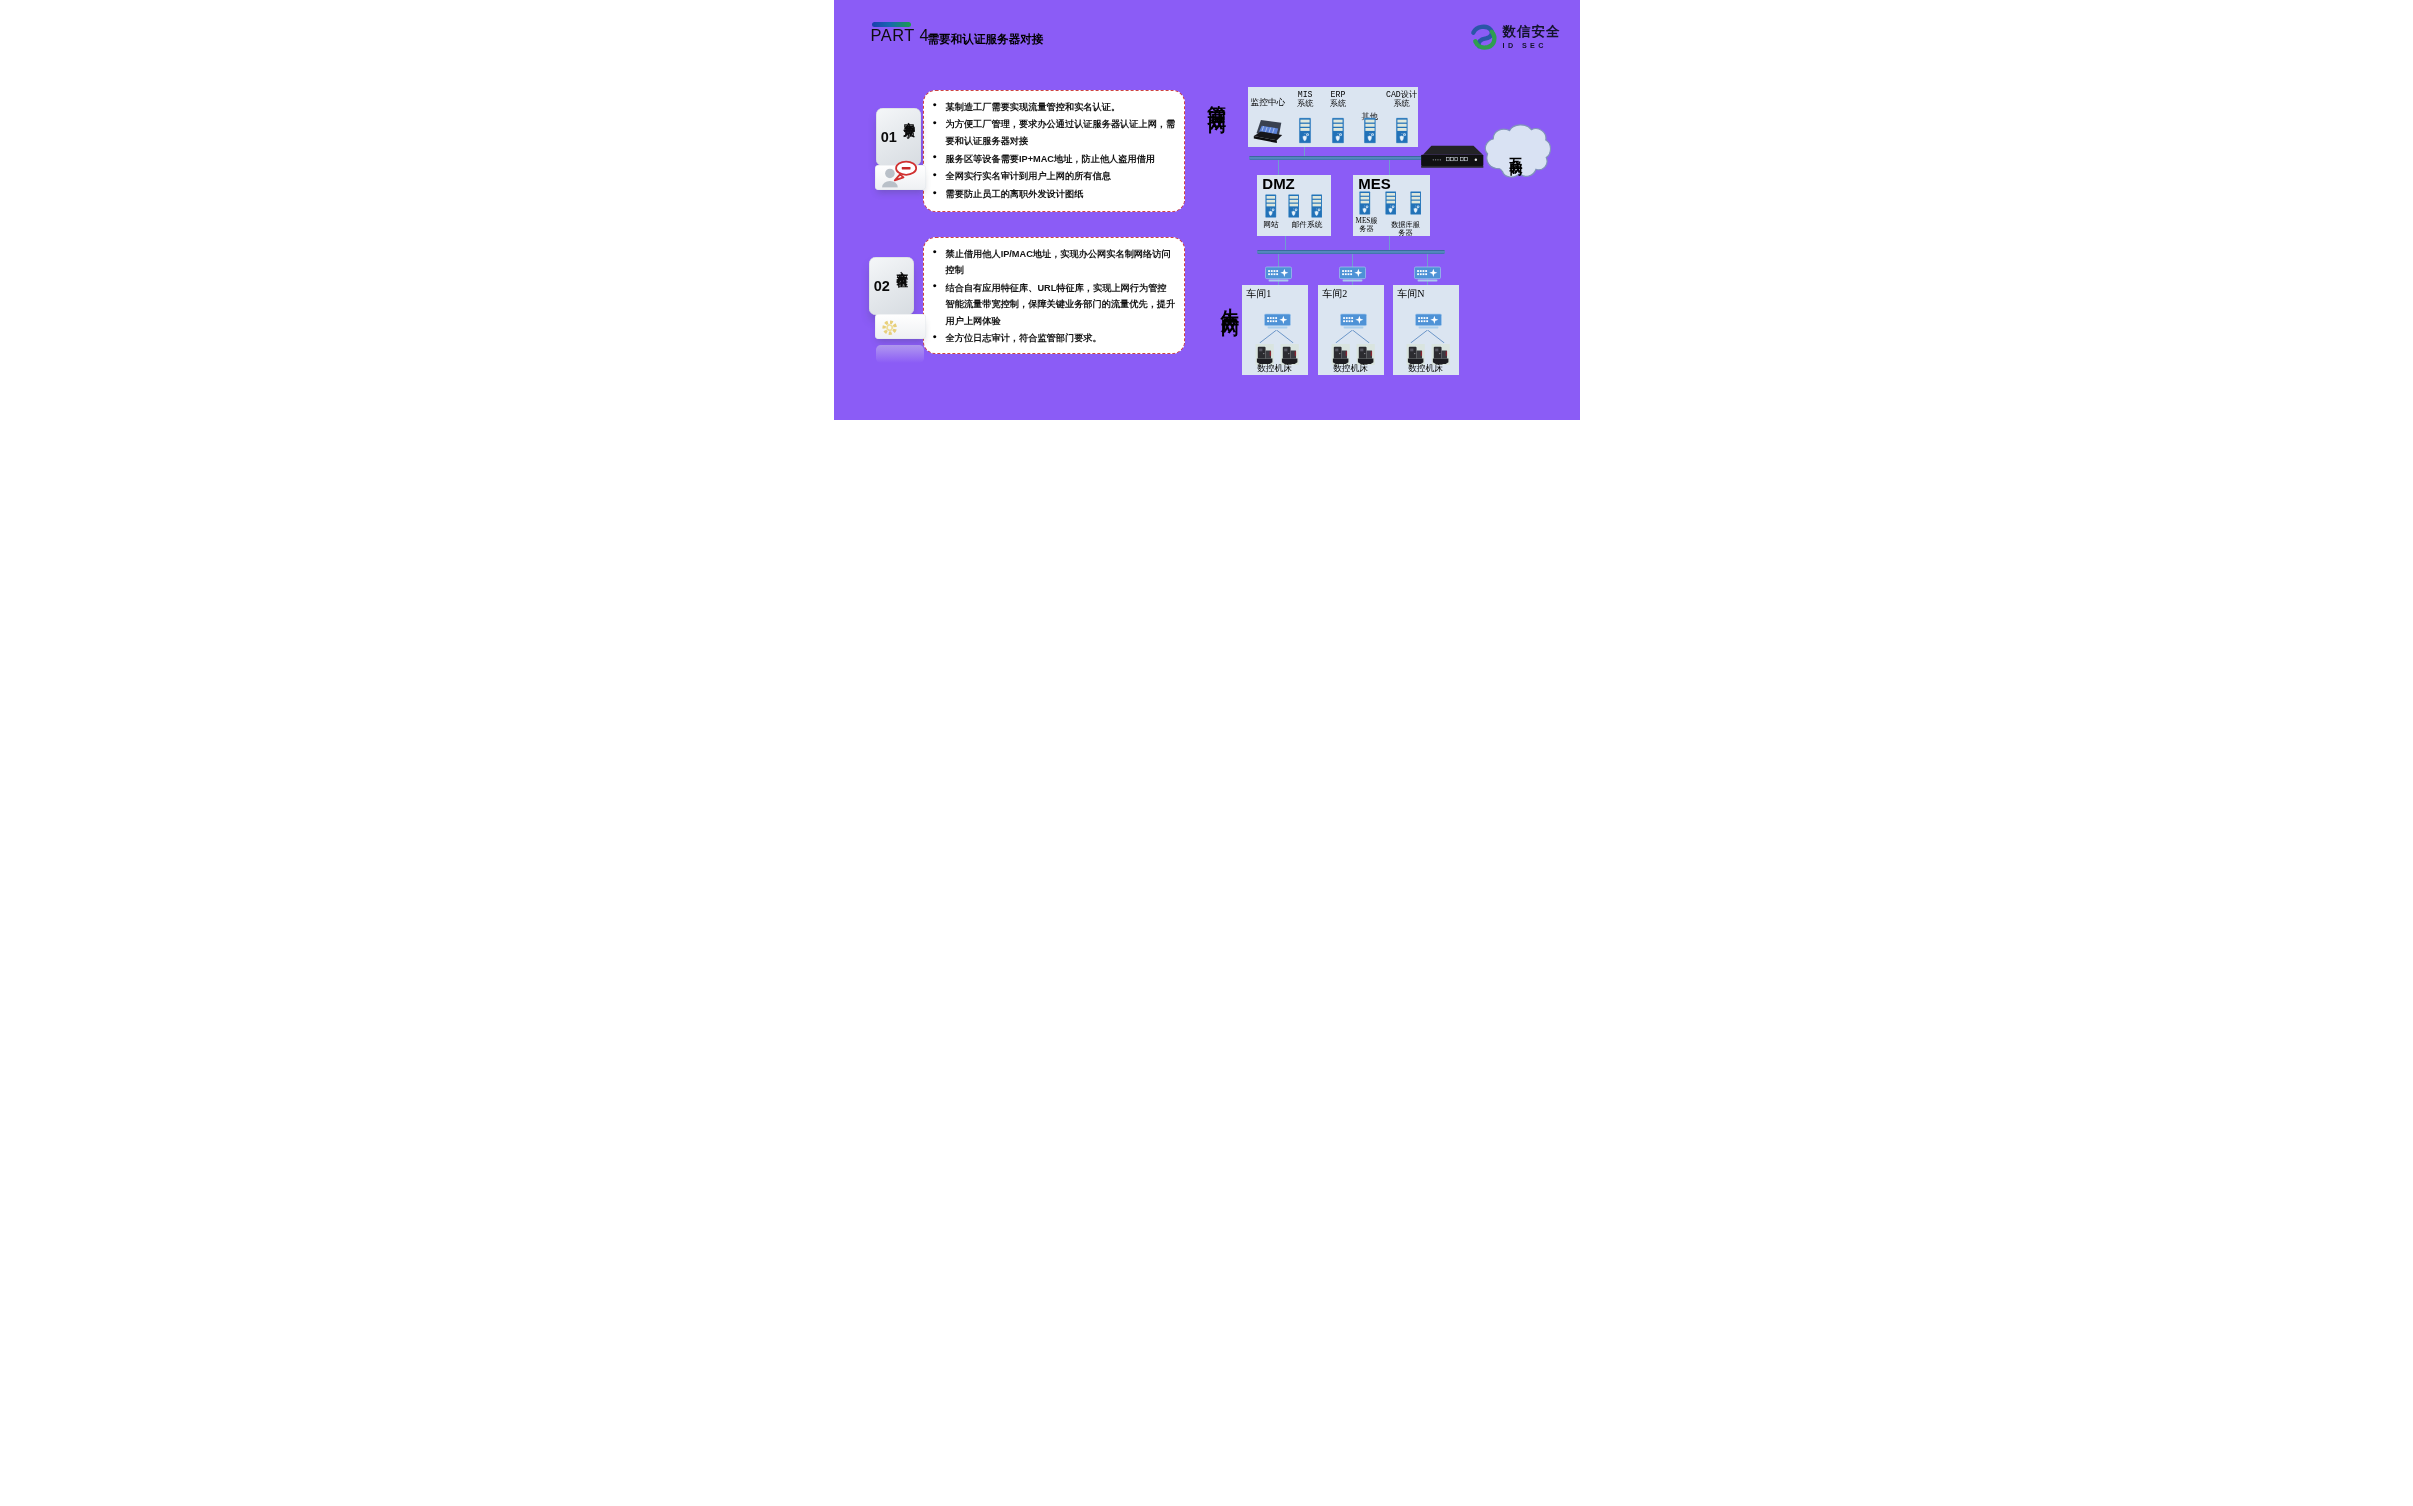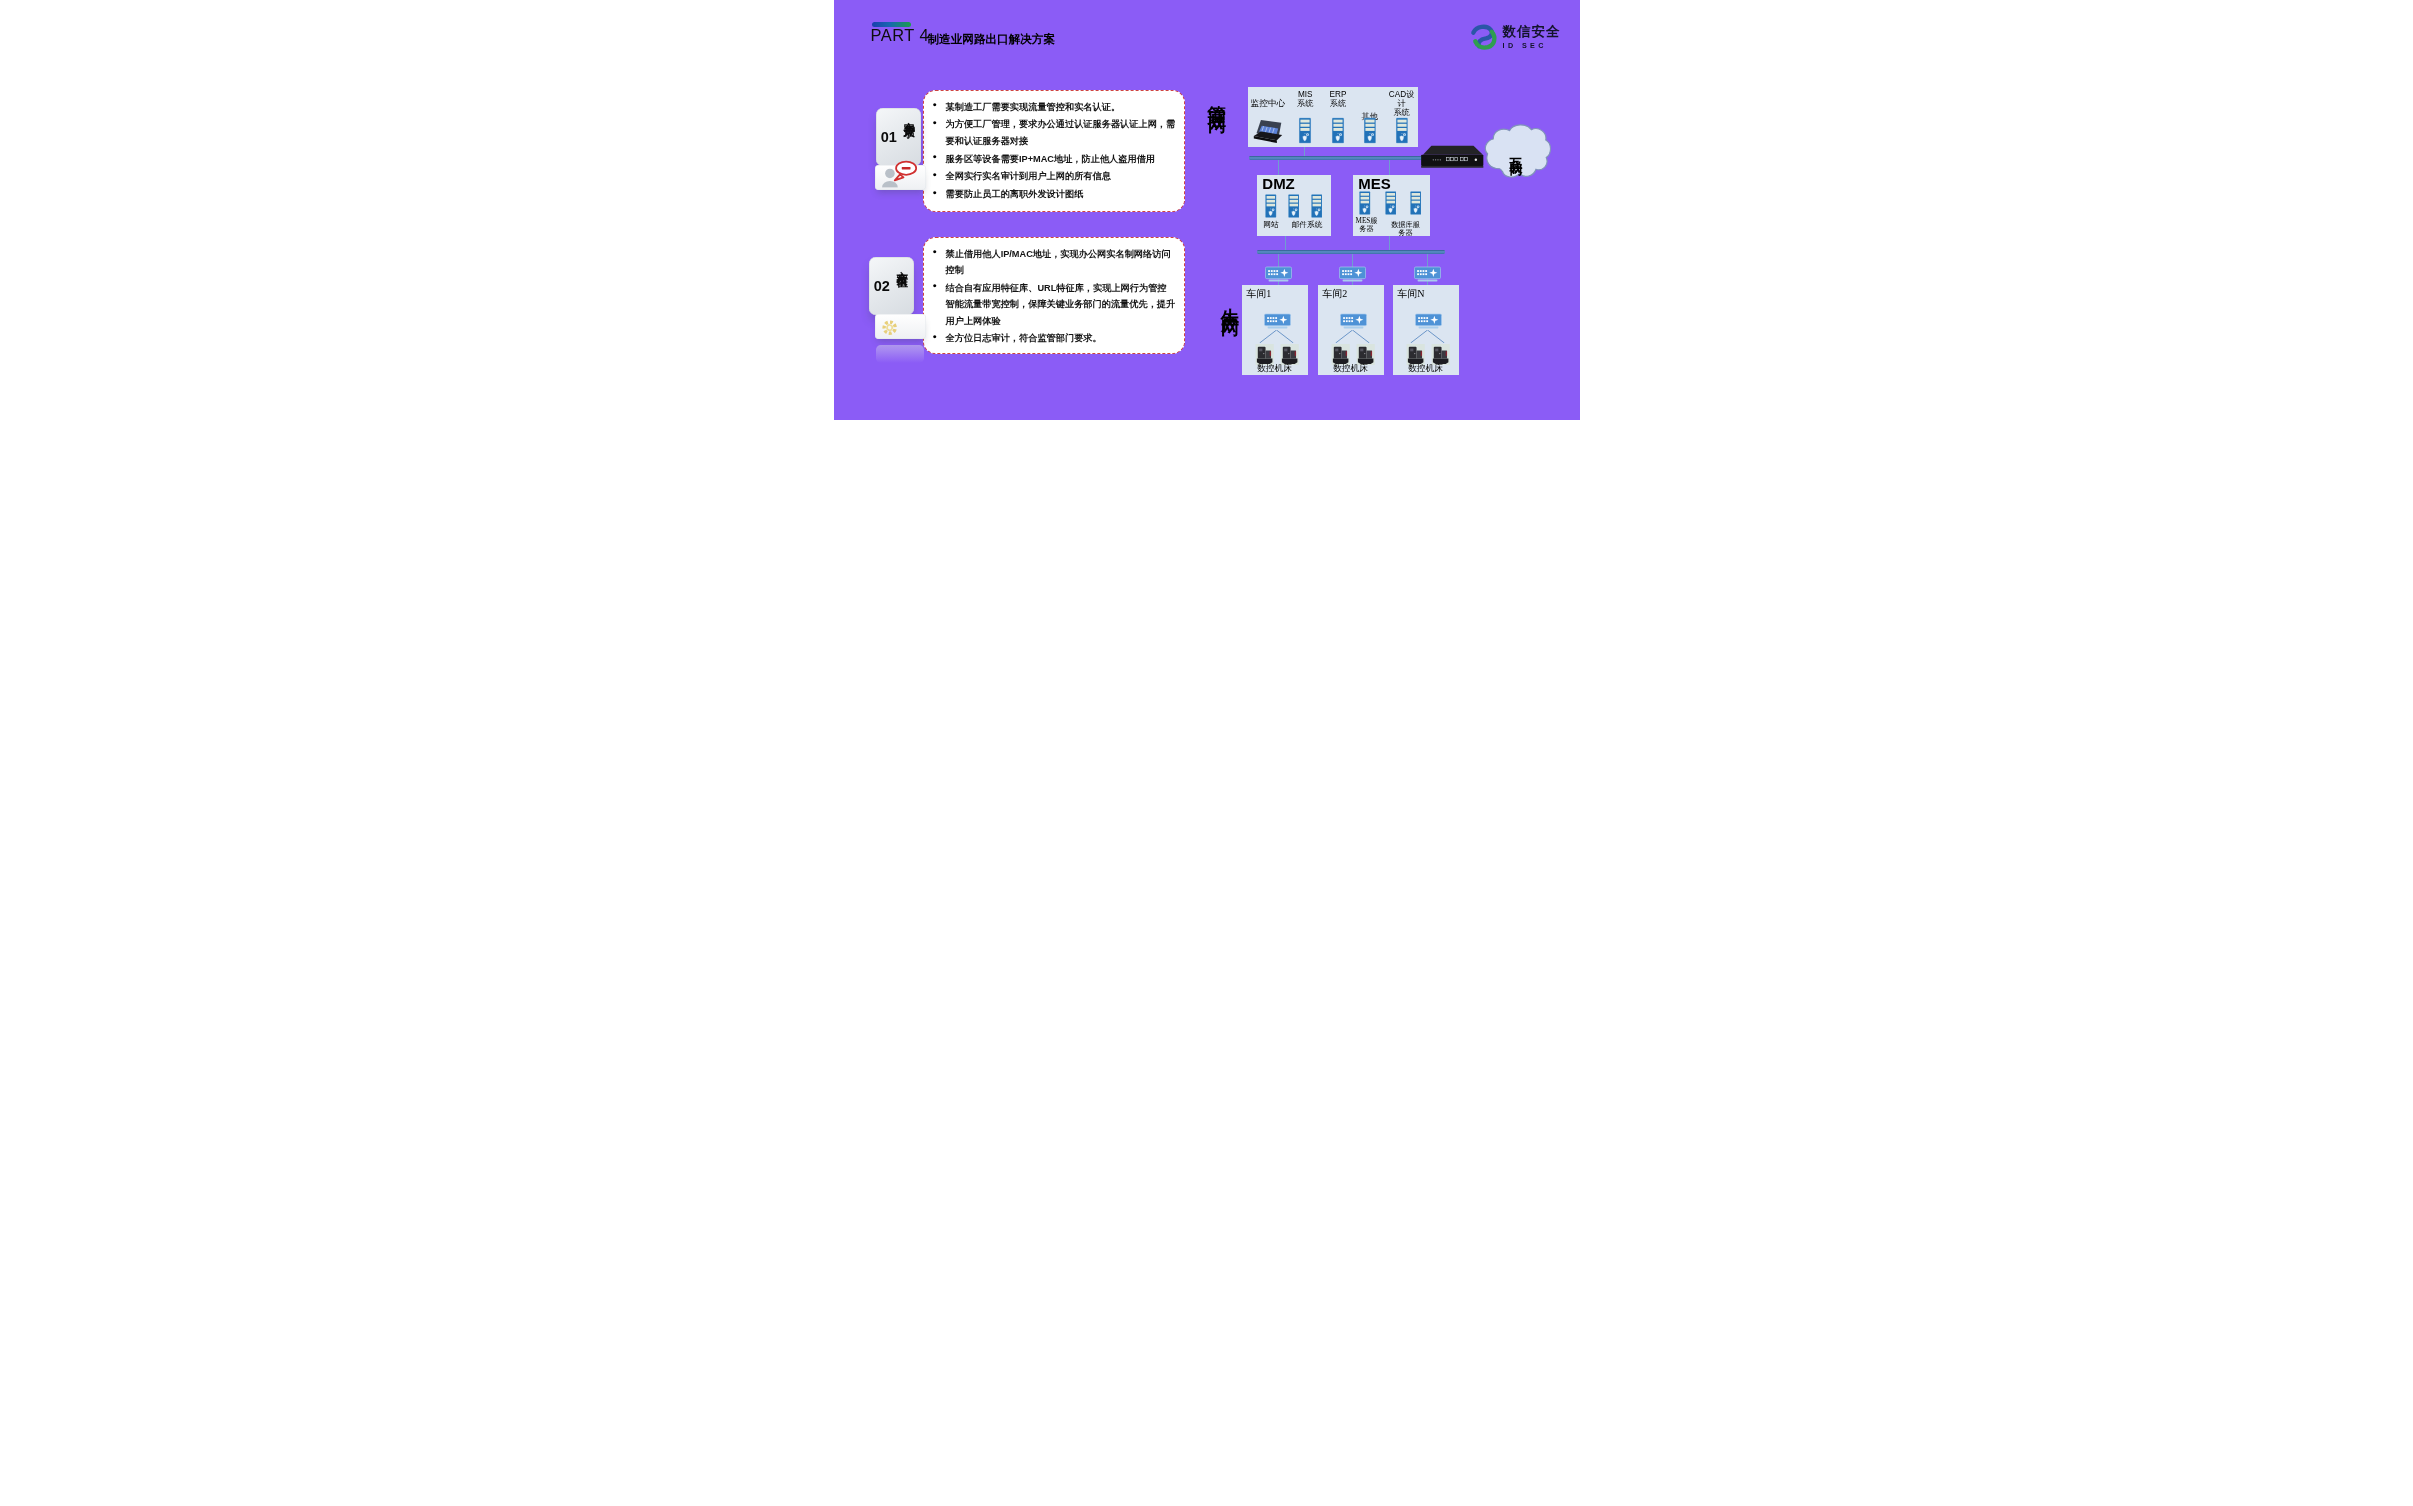--- a/index.html
+++ b/index.html
@@ -52,21 +52,21 @@
   .bus{height:3.9px;border-radius:1.4px;z-index:2;
        background:linear-gradient(#2e5a8a 0%,#5d90c8 45%,#3c6da6 100%);}
   .bus1{left:415px;top:156px;width:173px;}
   .bus2{left:423px;top:250px;width:188px;}
 
   
   .mgmt-box{left:414px;top:87px;width:170px;height:60px;display:flex;z-index:2;}
   .mgmt-item{position:relative;height:100%;}
   .mi-0{width:41px;} .mi-1{width:34px;} .mi-2,.mi-3,.mi-4{width:32px;}
   .mi-label{text-align:center;font-size:8.2px;line-height:1.12;white-space:pre-line;color:#000;
-            font-family:Liberation Sans, sans-serif;margin-top:2.9px;}
+            font-family:Liberation Mono, monospace;margin-top:2.9px;}
   .mi-0 .mi-label{font-size:8.7px;margin-top:11.6px;}
   .mi-3 .mi-label{margin-top:25px;}
   .mi-icon{position:absolute;bottom:2.9px;left:50%;transform:translateX(-50%);width:12.6px;height:27px;}
   .mi-lap{position:absolute;bottom:1px;left:50%;transform:translateX(-50%);width:32px;height:29px;}
 
   
   .dmz-box{left:423px;top:175px;width:74px;height:61px;z-index:2;}
   .mes-box{left:519px;top:175px;width:77px;height:61px;z-index:2;}
   .box-title{position:absolute;left:5.8px;top:0px;font-size:15px;font-weight:600;color:#000;line-height:18.3px;}
   .srv{position:absolute;width:11.6px;height:24px;}
@@ -174,21 +174,21 @@
         <circle cx="26" cy="26" r="7" fill="none" stroke="#eedd99" stroke-width="4.5"></circle>
       </g>
     </symbol>
   </defs>
 </svg>
 
 <div class="slide">
 
   <div class="abs brand-pill"></div>
   <div class="abs part-label">PART 4</div>
-  <div class="abs page-title">制造业网路出口解决方案</div>
+  <div class="abs page-title">需要和认证服务器对接</div>
   <svg class="abs logo-mark" viewBox="0 0 66 58">
     <path d="M12 20 C18 6 40 4 48 14 C54 22 48 30 38 32 C26 34 20 40 24 48" fill="none" stroke="#2a56a8" stroke-width="9" stroke-linecap="round"></path>
     <path d="M50 18 C60 30 56 46 42 50 C30 53 20 48 16 38" fill="none" stroke="#2f9e4f" stroke-width="9" stroke-linecap="round"></path>
   </svg>
   <div class="abs logo-text">
     <div class="logo-cn">数信安全</div>
     <div class="logo-en">ID SEC</div>
   </div>
 
   <div class="abs note-box nb1">

